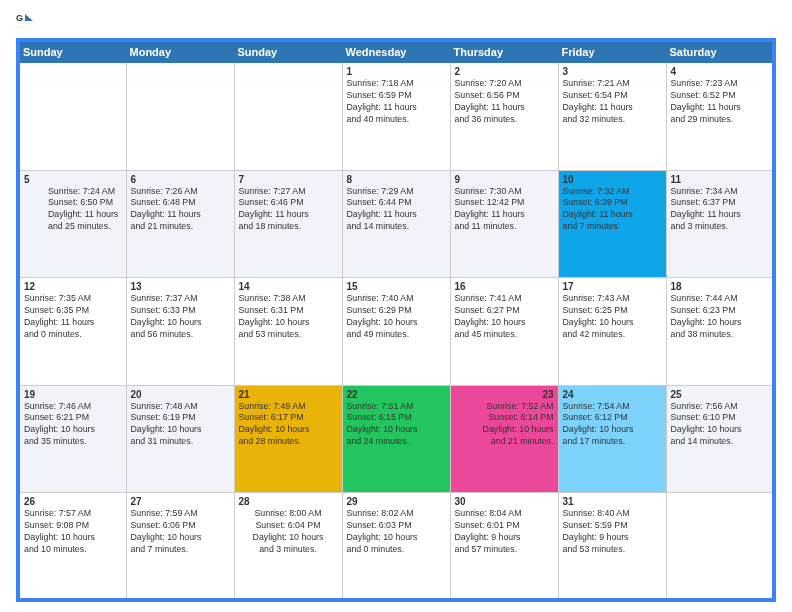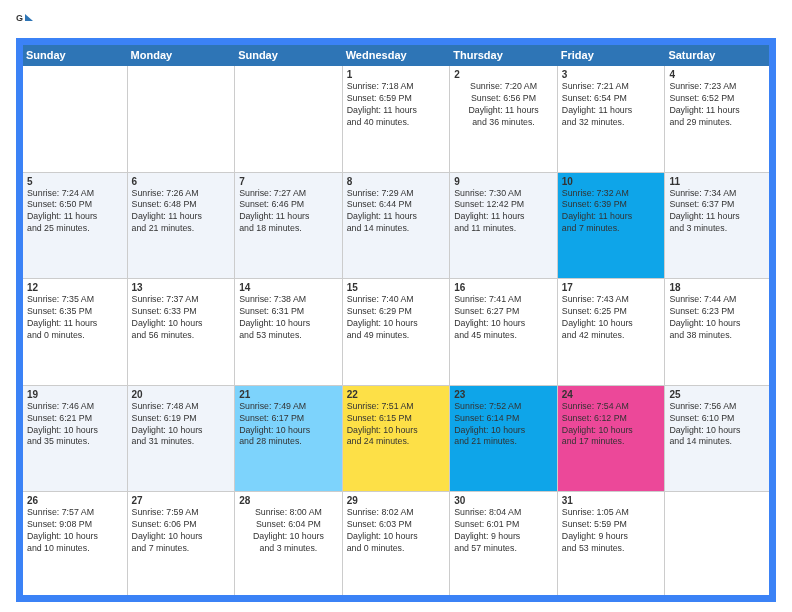--- a/index.html
+++ b/index.html
@@ -46,21 +46,21 @@
     }
     .location-title {
       font-size: 13px;
       color: #333;
       font-weight: bold;
       text-align: center;
       margin-bottom: 4px;
     }
     .calendar {
       flex: 1;
-      border: 7px solid #3b82f6;
+      border: 4px solid #3b82f6;
       border-collapse: collapse;
       width: 100%;
       table-layout: fixed;
     }
     .calendar th {
       background-color: #2e75b6;
       color: #fff;
       font-size: 11px;
       font-weight: bold;
       padding: 4px 3px;
@@ -133,21 +133,21 @@
           <td class="empty"></td>
           <td>
             <span class="day-number">1</span>
             <div class="day-info" style="white-space: pre-line;">Sunrise: 7:18 AM
 Sunset: 6:59 PM
 Daylight: 11 hours
 and 40 minutes.</div>
           </td>
           <td>
             <span class="day-number">2</span>
-            <div class="day-info" style="white-space: pre-line; text-align: center;">Sunrise: 7:20 AM
+            <div class="day-info" style="white-space: pre-line;">Sunrise: 7:20 AM
 Sunset: 6:56 PM
 Daylight: 11 hours
 and 36 minutes.</div>
           </td>
           <td>
             <span class="day-number">3</span>
             <div class="day-info" style="white-space: pre-line;">Sunrise: 7:21 AM
 Sunset: 6:54 PM
 Daylight: 11 hours
 and 32 minutes.</div>
@@ -156,21 +156,21 @@
             <span class="day-number">4</span>
             <div class="day-info" style="white-space: pre-line;">Sunrise: 7:23 AM
 Sunset: 6:52 PM
 Daylight: 11 hours
 and 29 minutes.</div>
           </td>
         </tr>
         <tr>
           <td style="background: rgb(240, 244, 250);">
             <span class="day-number">5</span>
-            <div class="day-info" style="white-space: pre-line;">Sunrise: 7:24 AM
+            <div class="day-info" style="white-space: pre-line; margin-left: 24px;">Sunrise: 7:24 AM
 Sunset: 6:50 PM
 Daylight: 11 hours
 and 25 minutes.</div>
           </td>
           <td style="background: rgb(240, 244, 250);">
             <span class="day-number">6</span>
             <div class="day-info" style="white-space: pre-line;">Sunrise: 7:26 AM
 Sunset: 6:48 PM
 Daylight: 11 hours
 and 21 minutes.</div>
@@ -270,42 +270,42 @@
 Daylight: 10 hours
 and 35 minutes.</div>
           </td>
           <td style="background: rgb(240, 244, 250);">
             <span class="day-number">20</span>
             <div class="day-info" style="white-space: pre-line;">Sunrise: 7:48 AM
 Sunset: 6:19 PM
 Daylight: 10 hours
 and 31 minutes.</div>
           </td>
-          <td style="background: #7dd3fc;">
+          <td style="background: #eab308;">
             <span class="day-number">21</span>
             <div class="day-info" style="white-space: pre-line;">Sunrise: 7:49 AM
 Sunset: 6:17 PM
 Daylight: 10 hours
 and 28 minutes.</div>
           </td>
-          <td style="background: #fde047;">
+          <td style="background: #22c55e;">
             <span class="day-number">22</span>
             <div class="day-info" style="white-space: pre-line;">Sunrise: 7:51 AM
 Sunset: 6:15 PM
 Daylight: 10 hours
 and 24 minutes.</div>
           </td>
-          <td style="background: #0ea5e9;">
+          <td style="background: #ec4899; text-align: right;">
             <span class="day-number">23</span>
             <div class="day-info" style="white-space: pre-line;">Sunrise: 7:52 AM
 Sunset: 6:14 PM
 Daylight: 10 hours
 and 21 minutes.</div>
           </td>
-          <td style="background: #ec4899;">
+          <td style="background: #7dd3fc;">
             <span class="day-number">24</span>
             <div class="day-info" style="white-space: pre-line;">Sunrise: 7:54 AM
 Sunset: 6:12 PM
 Daylight: 10 hours
 and 17 minutes.</div>
           </td>
           <td style="background: rgb(240, 244, 250); margin-left: 22px;">
             <span class="day-number">25</span>
             <div class="day-info" style="white-space: pre-line;">Sunrise: 7:56 AM
 Sunset: 6:10 PM
@@ -344,21 +344,21 @@
           </td>
           <td>
             <span class="day-number">30</span>
             <div class="day-info" style="white-space: pre-line;">Sunrise: 8:04 AM
 Sunset: 6:01 PM
 Daylight: 9 hours
 and 57 minutes.</div>
           </td>
           <td>
             <span class="day-number">31</span>
-            <div class="day-info" style="white-space: pre-line;">Sunrise: 1:05 AM
+            <div class="day-info" style="white-space: pre-line;">Sunrise: 8:40 AM
 Sunset: 5:59 PM
 Daylight: 9 hours
 and 53 minutes.</div>
           </td>
           <td class="empty"></td>
         </tr>
       </tbody>
   </table>
 </div>
 

